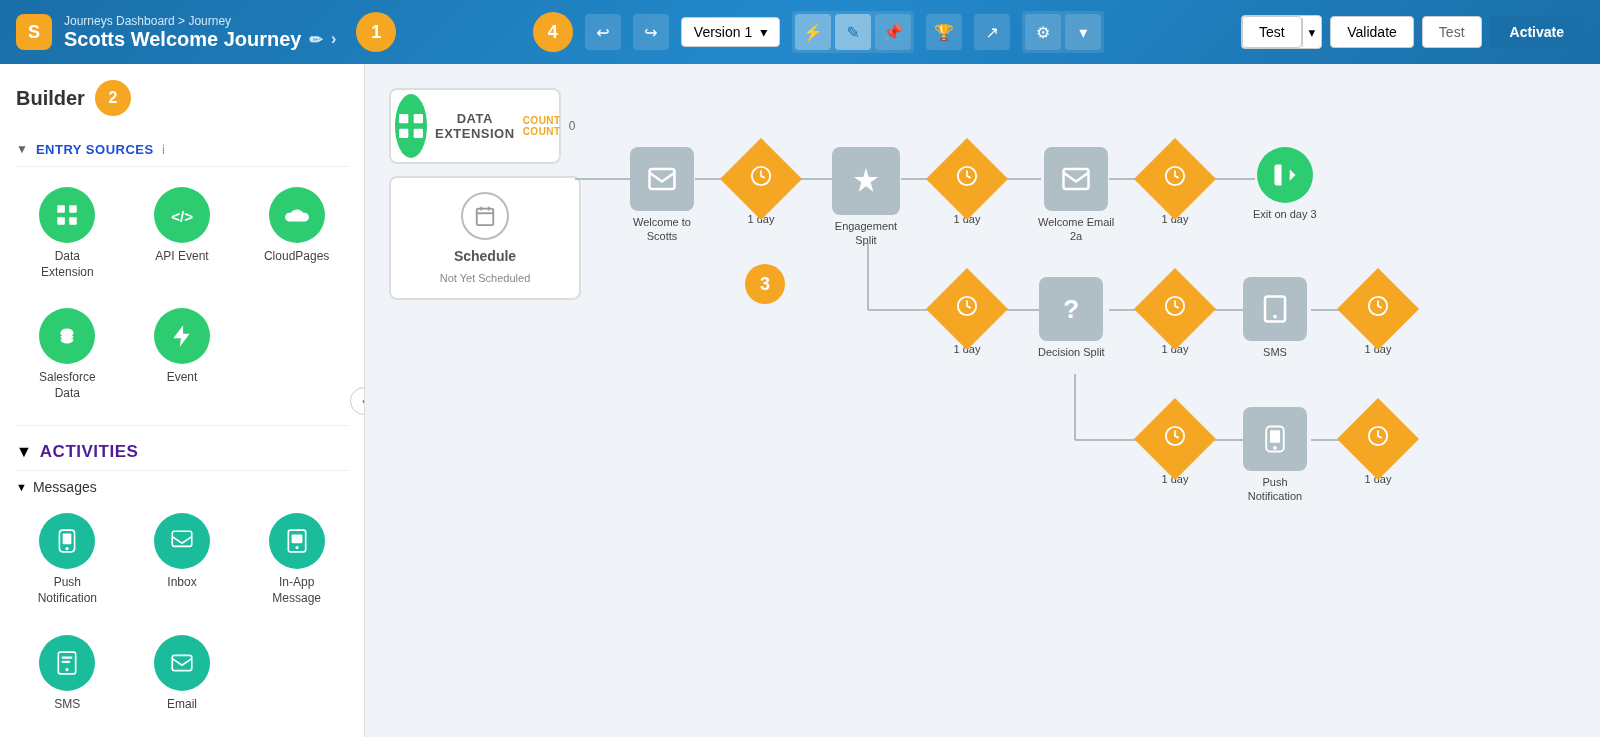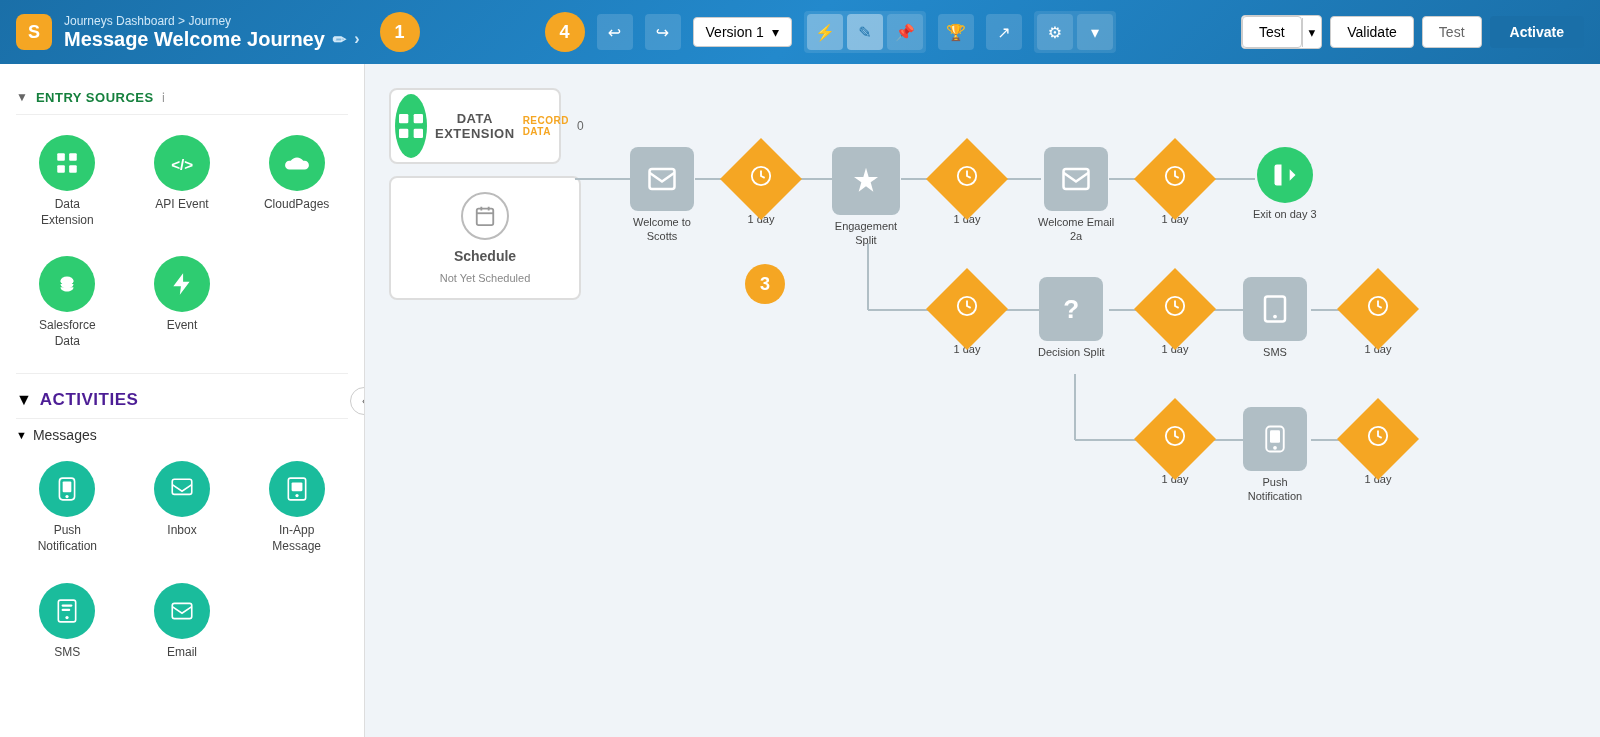--- a/index.html
+++ b/index.html
@@ -155,21 +155,21 @@
       color: white; font-weight: bold; font-size: 16px;
     }
     .section-header {
       display: flex; align-items: center; gap: 8px;
       padding: 8px 0;
       border-bottom: 1px solid #eee;
       margin-bottom: 12px;
       cursor: pointer;
     }
     .section-header .chevron { font-size: 12px; color: #666; }
-    .section-header .label { font-size: 13px; font-weight: 600; color: #15803d; letter-spacing: 0.5px; }
+    .section-header .label { font-size: 13px; font-weight: 600; color: #1d4ed8; letter-spacing: 0.5px; }
     .section-header .info-icon { color: #999; font-size: 13px; }
     .icon-grid {
       display: grid;
       grid-template-columns: repeat(3, 1fr);
       gap: 12px;
       margin-bottom: 16px;
     }
     .icon-item {
       display: flex; flex-direction: column; align-items: center; gap: 6px;
       cursor: pointer;
@@ -360,21 +360,21 @@
 </head>
 <body>
 
 <div class="topbar">
   <div class="topbar-logo">
     <span>S</span>
   </div>
   <div style="display:flex;flex-direction:column;">
     <span class="topbar-breadcrumb">Journeys Dashboard &gt; Journey</span>
     <div class="topbar-title">
-      <span>Message Welcome Journey</span>
+      <span>Scotts Welcome Journey</span>
       <span class="edit-icon">✏</span>
       <span class="arrow-icon">›</span>
     </div>
   </div>
   <div class="topbar-badge">1</div>
 
   <div class="topbar-center">
     <div class="topbar-badge-4">4</div>
     <button class="icon-btn" title="Undo">↩</button>
     <button class="icon-btn" title="Redo">↪</button>
@@ -410,20 +410,24 @@
     </button>
     <button class="btn-activate">
       <span>Activate</span>
     </button>
   </div>
 </div>
 
 <div class="main-layout">
 
   <div class="sidebar" style="position:relative;">
+    <div class="sidebar-header">
+      <span class="sidebar-title">Builder</span>
+      <div class="sidebar-badge">2</div>
+    </div>
 
     <div class="section-header">
       <span class="chevron">▼</span>
       <span class="label">ENTRY SOURCES</span>
       <span class="info-icon">ℹ</span>
     </div>
 
     <div class="icon-grid">
       <div class="icon-item">
         <div class="icon-circle green">
@@ -547,21 +551,21 @@
       <div class="entry-card">
         <div class="entry-card-icon">
           <svg width="32" height="32" viewBox="0 0 24 24" fill="white">
               <rect x="3" y="3" width="7" height="7" rx="1"></rect>
               <rect x="14" y="3" width="7" height="7" rx="1"></rect>
               <rect x="3" y="14" width="7" height="7" rx="1"></rect>
               <rect x="14" y="14" width="7" height="7" rx="1"></rect>
             </svg>
         </div>
         <div class="entry-card-title">DATA EXTENSION</div>
-        <div class="entry-card-sub">RECORD DATA</div>
+        <div class="entry-card-sub">COUNT COUNT</div>
         <div class="entry-card-val">0</div>
       </div>
 
       <div style="width:192px;background:white;border:2px solid #ddd;border-radius:8px;padding:14px;display:flex;flex-direction:column;align-items:center;gap:8px;">
         <div class="entry-card-icon2">
           <svg width="22" height="22" viewBox="0 0 24 24" fill="none" stroke="#999" stroke-width="2">
               <rect x="3" y="4" width="18" height="18" rx="2"></rect>
               <path d="M3 9h18"></path>
               <path d="M8 2v4M16 2v4"></path>
             </svg>

